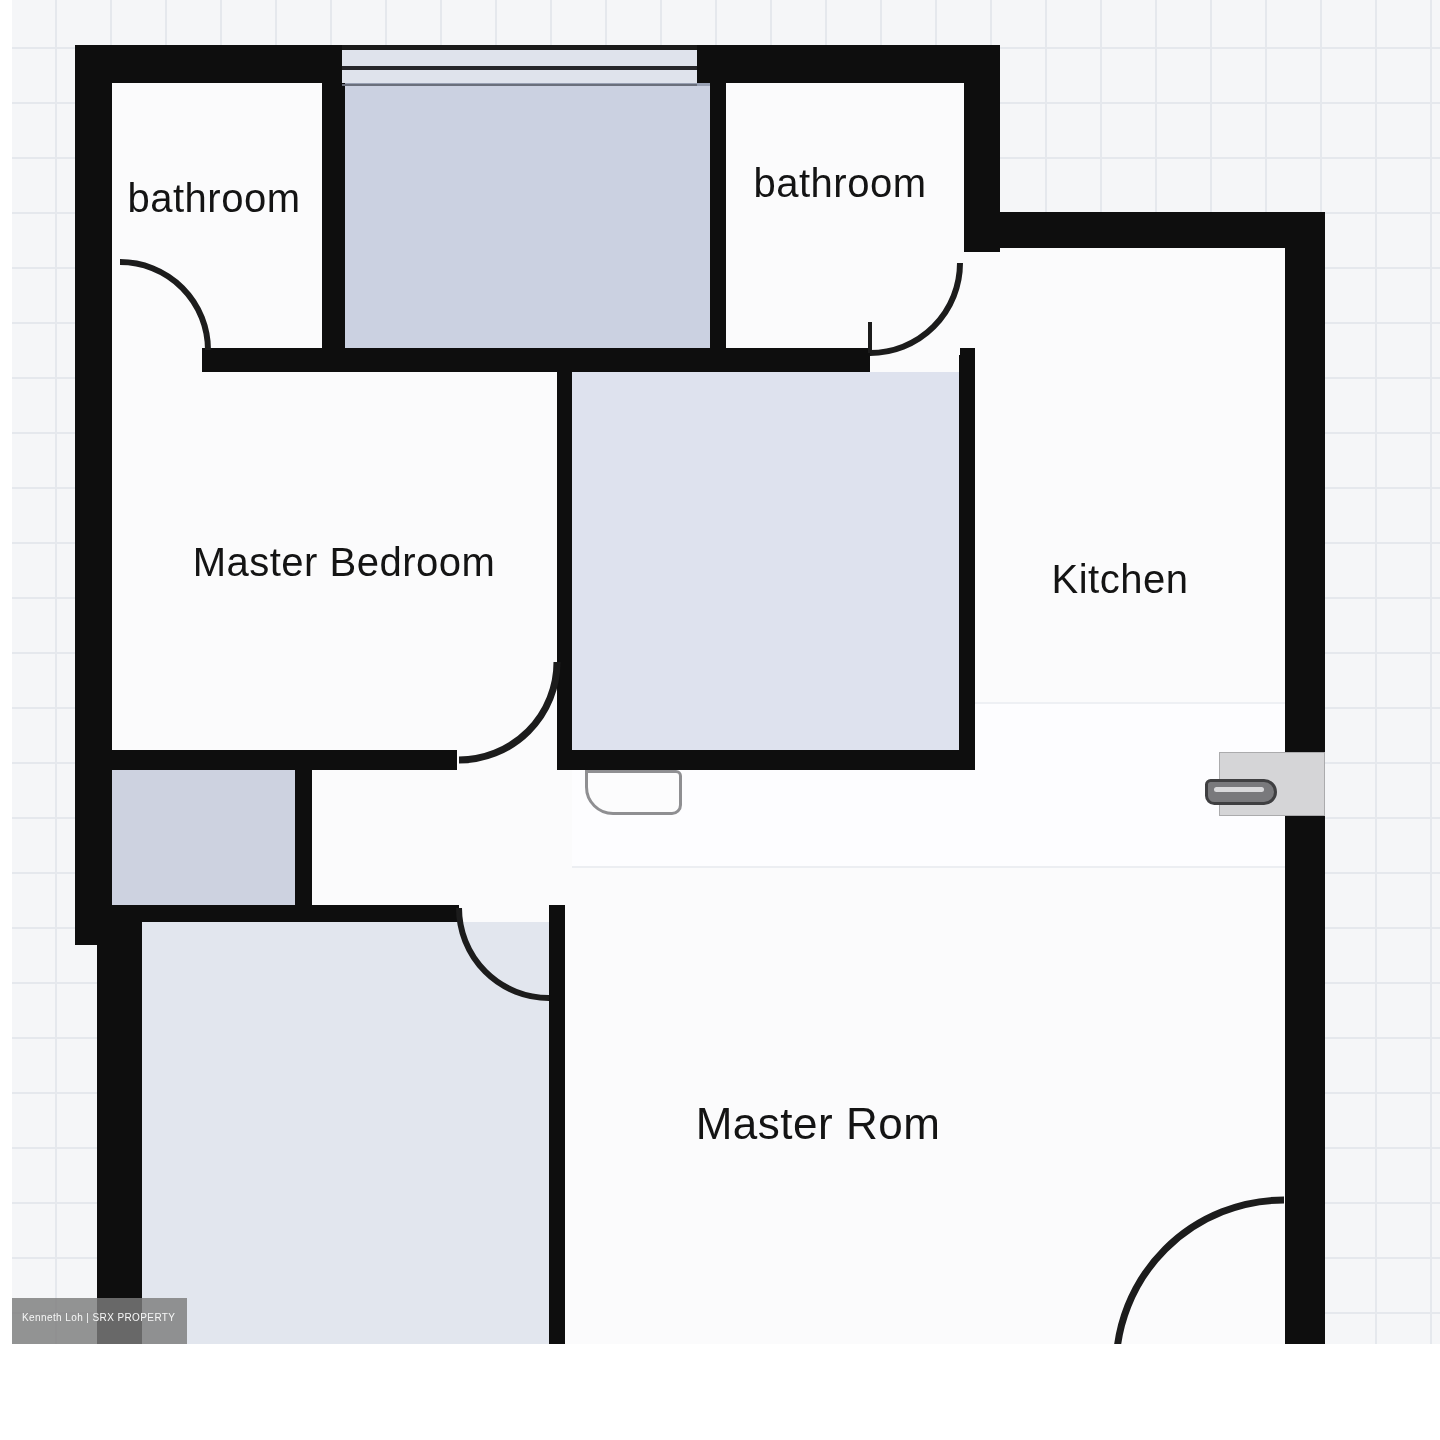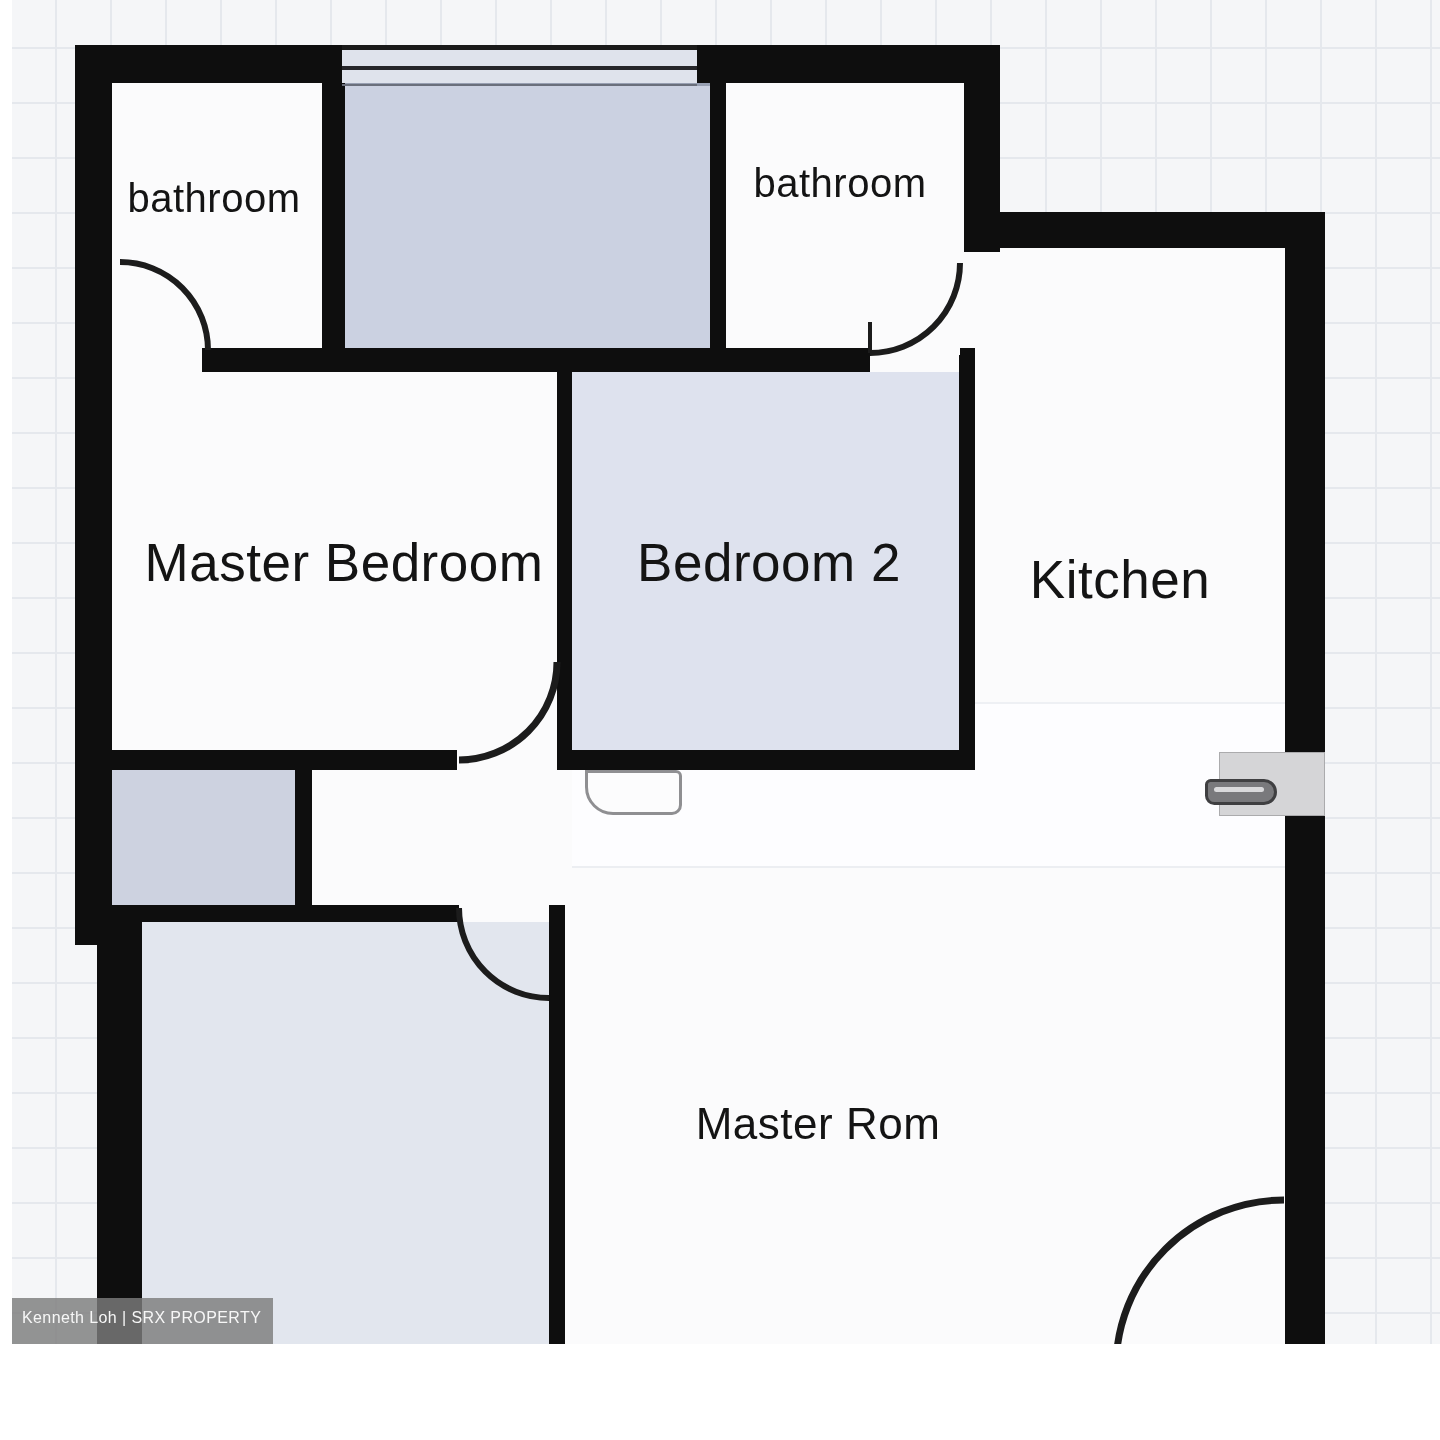--- a/index.html
+++ b/index.html
@@ -12,21 +12,21 @@
       linear-gradient(to bottom, var(--grid_line,#e5e8ed) 2px, transparent 2px);
     background-size:55px 55px;
     background-position:-12px -8px;
     margin-left:12px;
   }
   .fill{position:absolute;}
   .room-white{background:var(--room_white,#fbfbfc);}
   .wall{position:absolute;background:var(--wall,#0e0e0e);z-index:30;}
   .label{
     position:absolute;z-index:60;color:var(--label,#141414);
-    font-size:53px;font-weight:500;letter-spacing:0.5px;white-space:nowrap;
+    font-size:40px;font-weight:500;letter-spacing:0.5px;white-space:nowrap;
     transform:translate(-50%,-50%);
   }
   .label.big{font-size:44px;}
   svg.arcs{position:absolute;left:0;top:0;z-index:40;}
   svg.arcs path{fill:none;stroke:var(--arc,#1c1c1c);}
   .window-band{
     position:absolute;z-index:31;background:var(--window_band,#dfe3ec);
     border-top:5px solid #1a1a1a;box-sizing:border-box;
   }
   .window-line{position:absolute;left:0;right:0;height:4px;background:#26262a;}
@@ -50,21 +50,21 @@
     content:"";position:absolute;left:6px;top:5px;right:10px;height:5px;
     background:#d9d9db;border-radius:4px;
   }
   .corridor{
     position:absolute;z-index:15;background:#fdfdff;
     border-top:2px solid #eef0f4;border-bottom:2px solid #eceef2;box-sizing:border-box;
   }
   .shade-top{border-top:3px solid #98a0b2;box-sizing:border-box;}
   .watermark{
     position:absolute;z-index:70;background:var(--watermark_bg,rgba(125,125,125,0.82));
-    color:var(--watermark_text,#f7f7f7);font-size:16px;line-height:40px;
+    color:var(--watermark_text,#f7f7f7);font-size:10px;line-height:40px;
     padding:0 12px 12px 10px;letter-spacing:0.4px;white-space:nowrap;
   }
   .tick{position:absolute;background:var(--wall,#0e0e0e);z-index:30;}
 </style>
 </head>
 <body>
 
 <div class="plan">
 
   <div class="fill room-white" style="left:100px;top:83px;width:888px;height:824px;z-index:10;"></div>
@@ -117,19 +117,18 @@
   </svg>
 
   <div class="door-leaf-panel" style="left:573px;top:770px;width:97px;height:45px;"></div>
 
   <div class="handle-box" style="left:1207px;top:752px;width:106px;height:64px;"></div>
   <div class="handle-pill" style="left:1193px;top:779px;width:72px;height:26px;"></div>
 
   <div class="label" style="left:202px;top:198px;font-size:40px;">bathroom</div>
   <div class="label" style="left:828px;top:183px;font-size:40px;">bathroom</div>
   <div class="label" style="left:332px;top:562px;">Master Bedroom</div>
-  <div class="label" style="left:757px;top:562px;">Bedroom 2</div>
   <div class="label" style="left:1108px;top:579px;">Kitchen</div>
   <div class="label big" style="left:806px;top:1124px;">Master Rom</div>
 
   <div class="watermark" style="left:0;top:1298px;height:40px;">Kenneth Loh | SRX PROPERTY</div>
 
 </div>
 
 </body></html>

